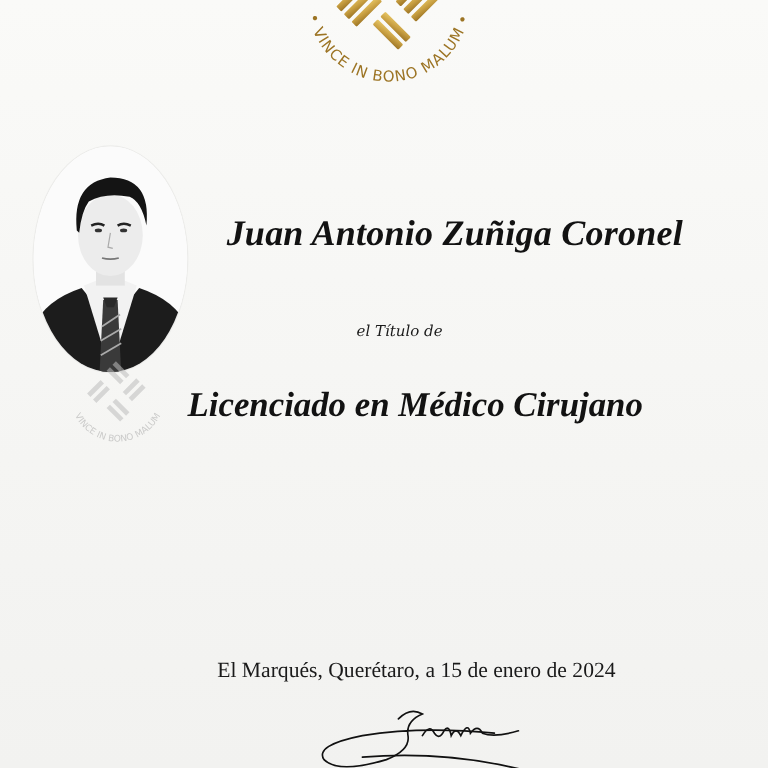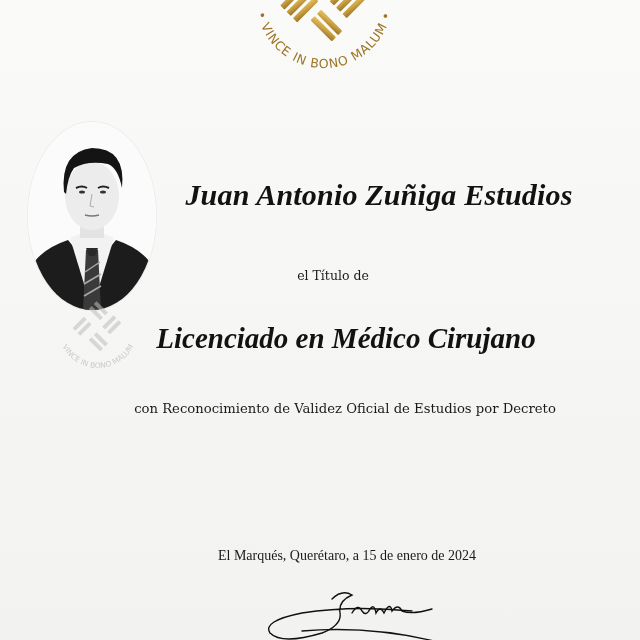--- a/index.html
+++ b/index.html
@@ -28,37 +28,37 @@
   }
   .name {
     position:absolute; left:0; right:0; top:178px; text-align:center;
     padding-left:118px;
     font-family:"Liberation Serif", serif; font-style:italic; font-weight:bold;
     font-size:30px; letter-spacing:0.2px; color:#121212;
   }
   .title-of {
     position:absolute; left:0; right:0; top:268px; text-align:center;
     padding-left:26px;
-    font-family:"DejaVu Serif", serif; font-size:12.5px; color:#1a1a1a;
+    font-family:"DejaVu Serif", serif; font-size:12.5px; color:#1a1a1a;font-style:italic;
   }
   .degree {
     position:absolute; left:0; right:0; top:322px; text-align:center;
     padding-left:52px;
     font-family:"Liberation Serif", serif; font-style:italic; font-weight:bold;
     font-size:29px; color:#121212;
   }
   .body-text {
     position:absolute; left:130px; width:430px; top:398px; text-align:center;
     font-family:"DejaVu Serif", serif; font-size:13.2px; line-height:22.5px; color:#1a1a1a;
   }
   .body-text div { white-space:nowrap; }
   .place-date {
     position:absolute; left:0; right:0; top:548px; text-align:center;
     padding-left:54px;
-    font-family:"Liberation Serif", serif; font-size:14px; color:#1a1a1a;
+    font-family:"Liberation Serif", serif; font-size:18px; color:#1a1a1a;
   }
   .signature {
     position:absolute; left:262px; top:585px; width:200px; height:60px;
   }
 </style>
 </head>
 <body>
 
 <div class="paper"></div>
 
@@ -134,28 +134,27 @@
     <rect x="-18" y="2" width="4" height="16"></rect>
     <rect x="-11" y="2" width="4" height="16"></rect>
     <rect x="2" y="4" width="16" height="4"></rect>
     <rect x="2" y="11" width="16" height="4"></rect>
   </g>
   <text font-family="DejaVu Sans, sans-serif" font-size="7.5" fill="#a8a8a8">
     <textPath href="#arc2" startOffset="50%" text-anchor="middle"><tspan>VINCE IN BONO MALUM</tspan></textPath>
   </text>
 </svg>
 
-<div class="name">Juan Antonio Zuñiga Estudios</div>
+<div class="name">Juan Antonio Zuñiga Coronel</div>
 
 <div class="title-of">el Título de</div>
 
 <div class="degree">Licenciado en Médico Cirujano</div>
 
 <div class="body-text">
-  <div>con Reconocimiento de Validez Oficial de Estudios por Decreto</div>
 </div>
 
 <div class="place-date">El Marqués, Querétaro, a 15 de enero de 2024</div>
 
 <svg class="signature" viewBox="0 0 200 60">
   <g fill="none" stroke="#111" stroke-width="1.4" stroke-linecap="round">
     <path d="M70 14 Q80 4 90 10 Q76 16 78 28 Q80 40 60 48 Q20 60 8 48 Q0 36 40 28 Q90 20 150 26"></path>
     <path d="M90 28 Q96 18 100 26 Q104 32 108 24 Q112 18 114 28 Q118 20 122 28 Q128 16 130 26 Q136 18 140 26 Q150 30 170 24"></path>
     <path d="M40 46 Q110 40 180 58"></path>
   </g>

